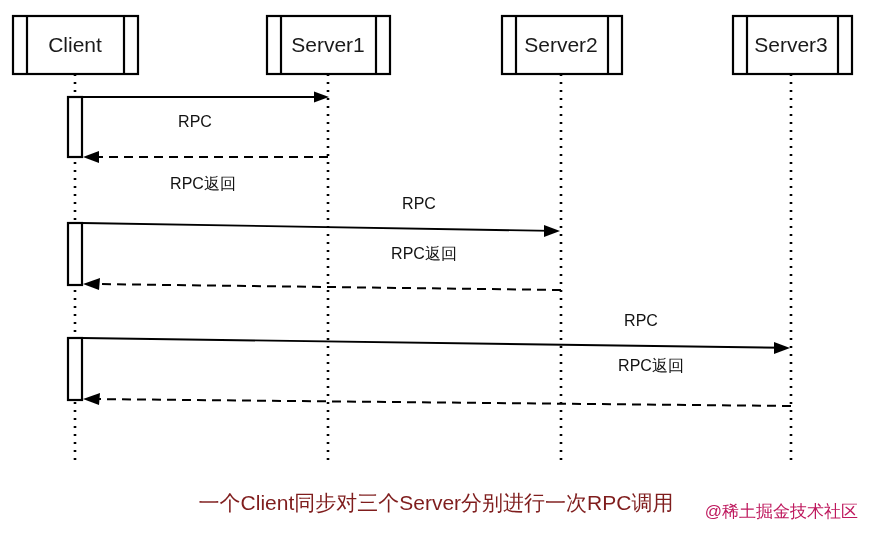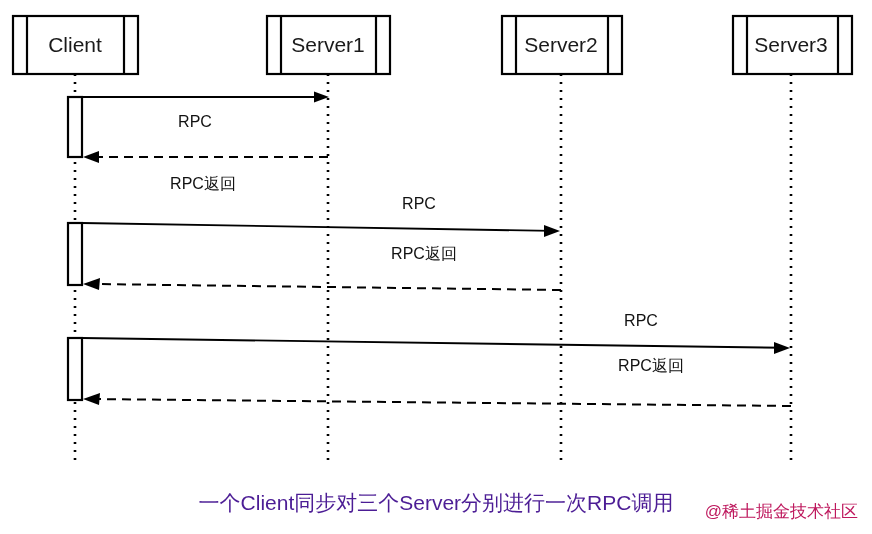--- a/index.html
+++ b/index.html
@@ -74,21 +74,21 @@
     dominant-baseline: middle;
   }
   .caption-text {
     position: absolute;
     left: 0;
     top: 489px;
     width: 872px;
     text-align: center;
     font-family: "Liberation Sans", "DejaVu Sans", sans-serif;
     font-size: 21px;
-    color: #4c1d95;
+    color: #7f1d1d;
     letter-spacing: 0px;
     white-space: nowrap;
   }
   .watermark-text {
     position: absolute;
     right: 14px;
     top: 500px;
     font-family: "Liberation Sans", "DejaVu Sans", sans-serif;
     font-size: 17px;
     color: #be185d;

